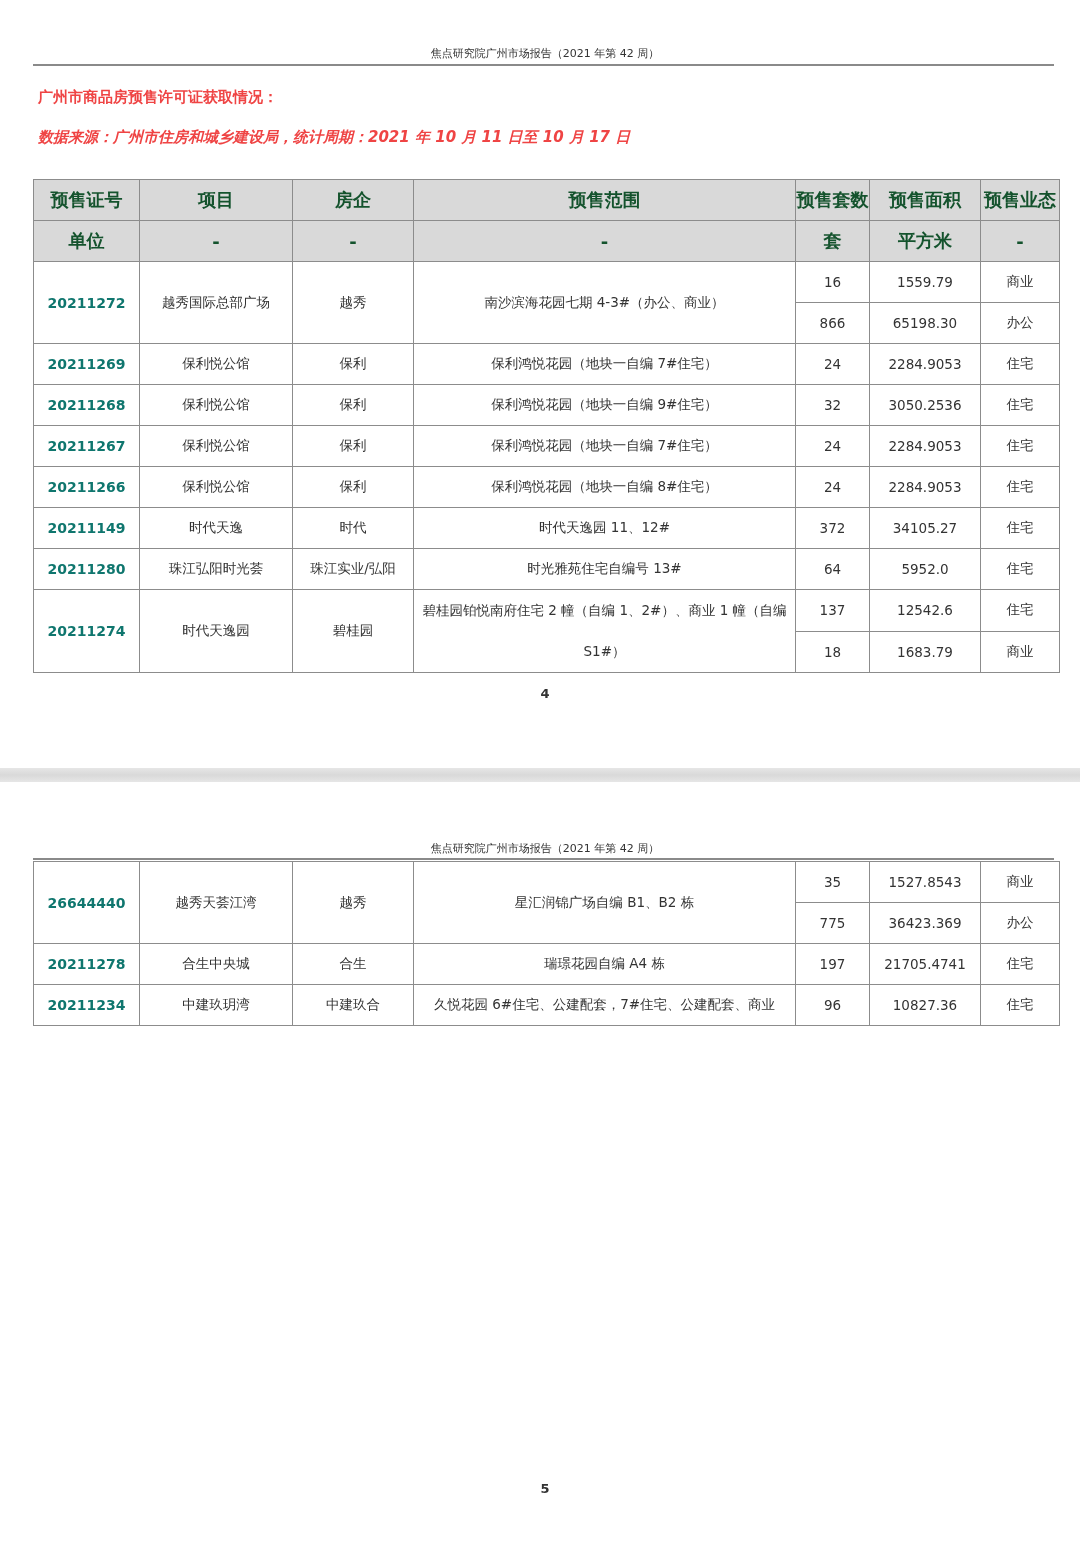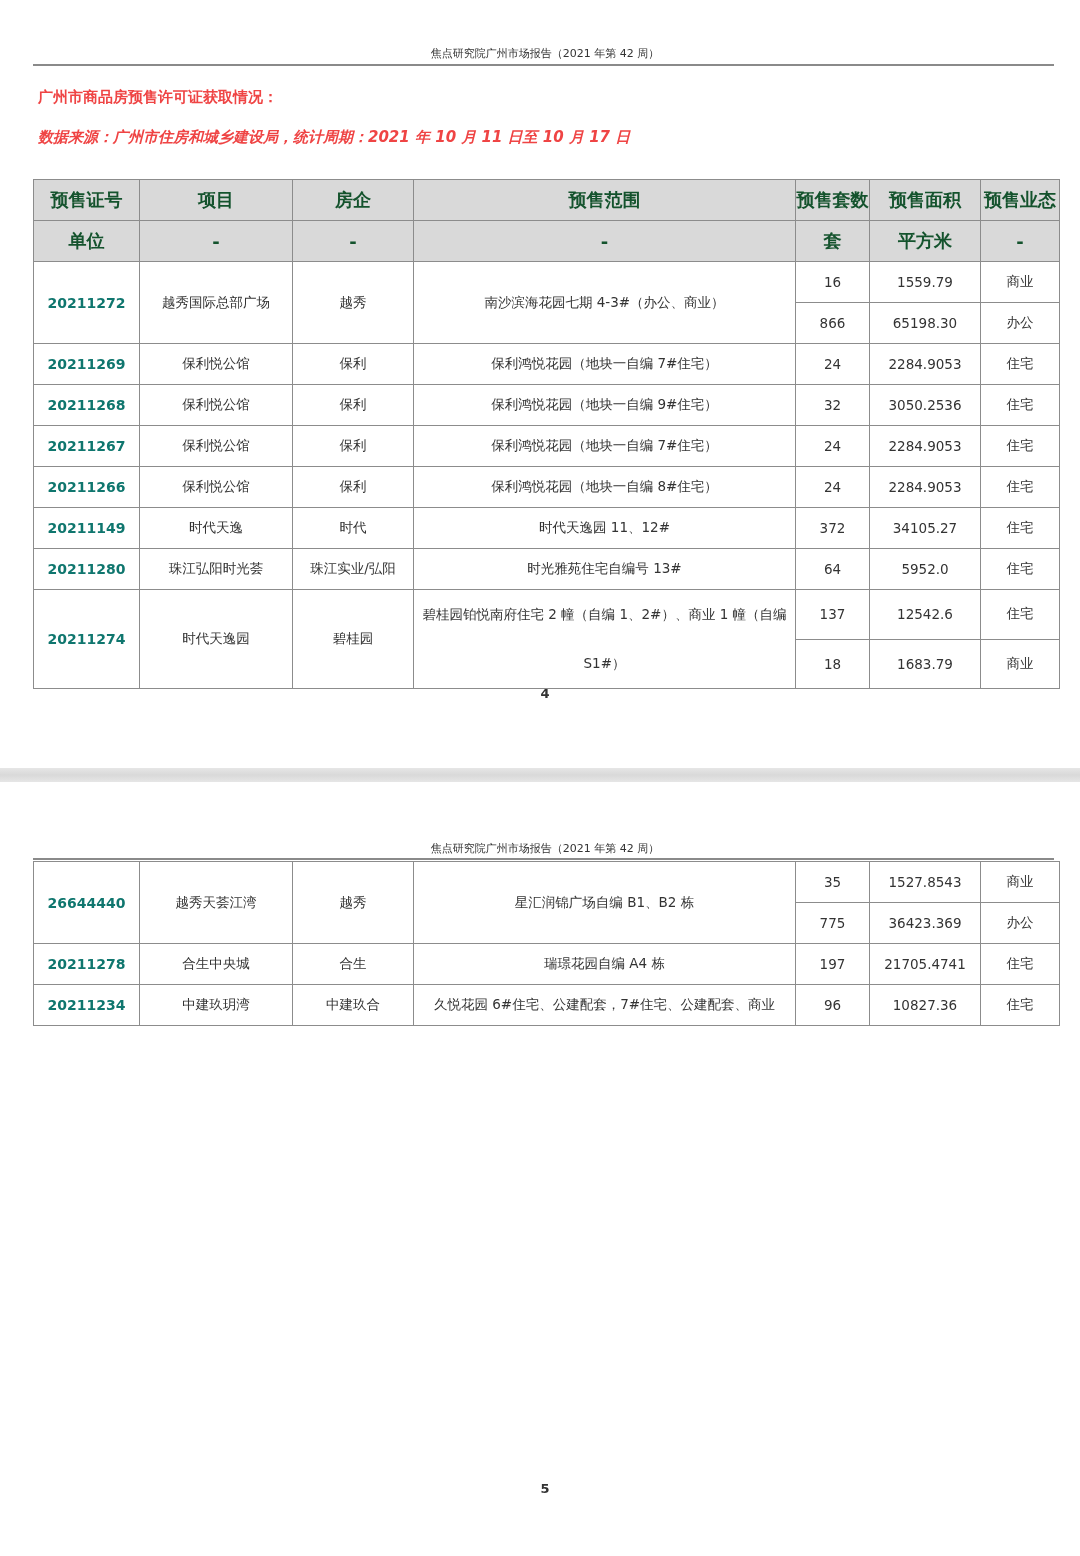--- a/index.html
+++ b/index.html
@@ -14,21 +14,21 @@
     background: linear-gradient(#e6e6e6, #d9d9d9 50%, #e6e6e6); }
   .running-header { position: absolute; left: 0; width: 1090px; text-align: center;
     font-size: 11px; color: #333; }
   .header-rule { position: absolute; left: 33px; width: 1021px; height: 2px; background: #8a8a8a; }
   .section-title { position: absolute; left: 38px; font-size: 15px; font-weight: bold; color: #ef4444; }
   table.grid { position: absolute; left: 33px; border-collapse: collapse; table-layout: fixed; width: 1026px; }
   table.grid td { border: 1px solid #8c8c8c; text-align: center; vertical-align: middle;
     font-size: 13.5px; color: #333; padding: 0; height: 40px; }
   table.grid tr.head td { background: #d9d9d9; font-weight: bold; color: #14532d; font-size: 18px; }
   table.grid td.cert { font-weight: bold; color: #0f766e; font-size: 14px; }
-  .scope-2line { line-height: 49px; }
+  .scope-2line { line-height: 41px; }
   .page-num { position: absolute; left: 0; width: 1090px; text-align: center; font-size: 13px;
     font-weight: bold; color: #333; }
 </style>
 </head>
 <body>
 
 <div class="page page1">
   <div class="running-header" style="top:46px;">焦点研究院广州市场报告（2021 年第 42 周）</div>
   <div class="header-rule" style="top:64px;"></div>
   <div class="section-title" style="top:88px;">广州市商品房预售许可证获取情况：</div>

